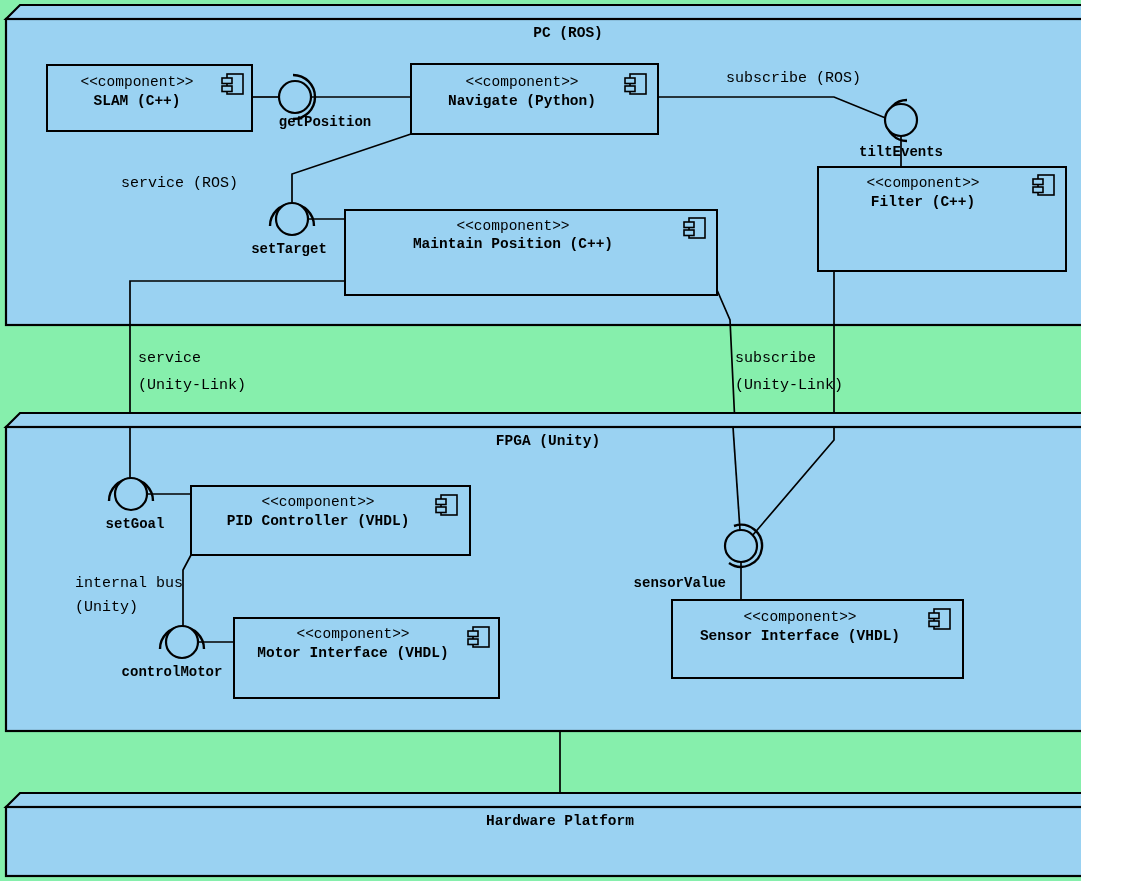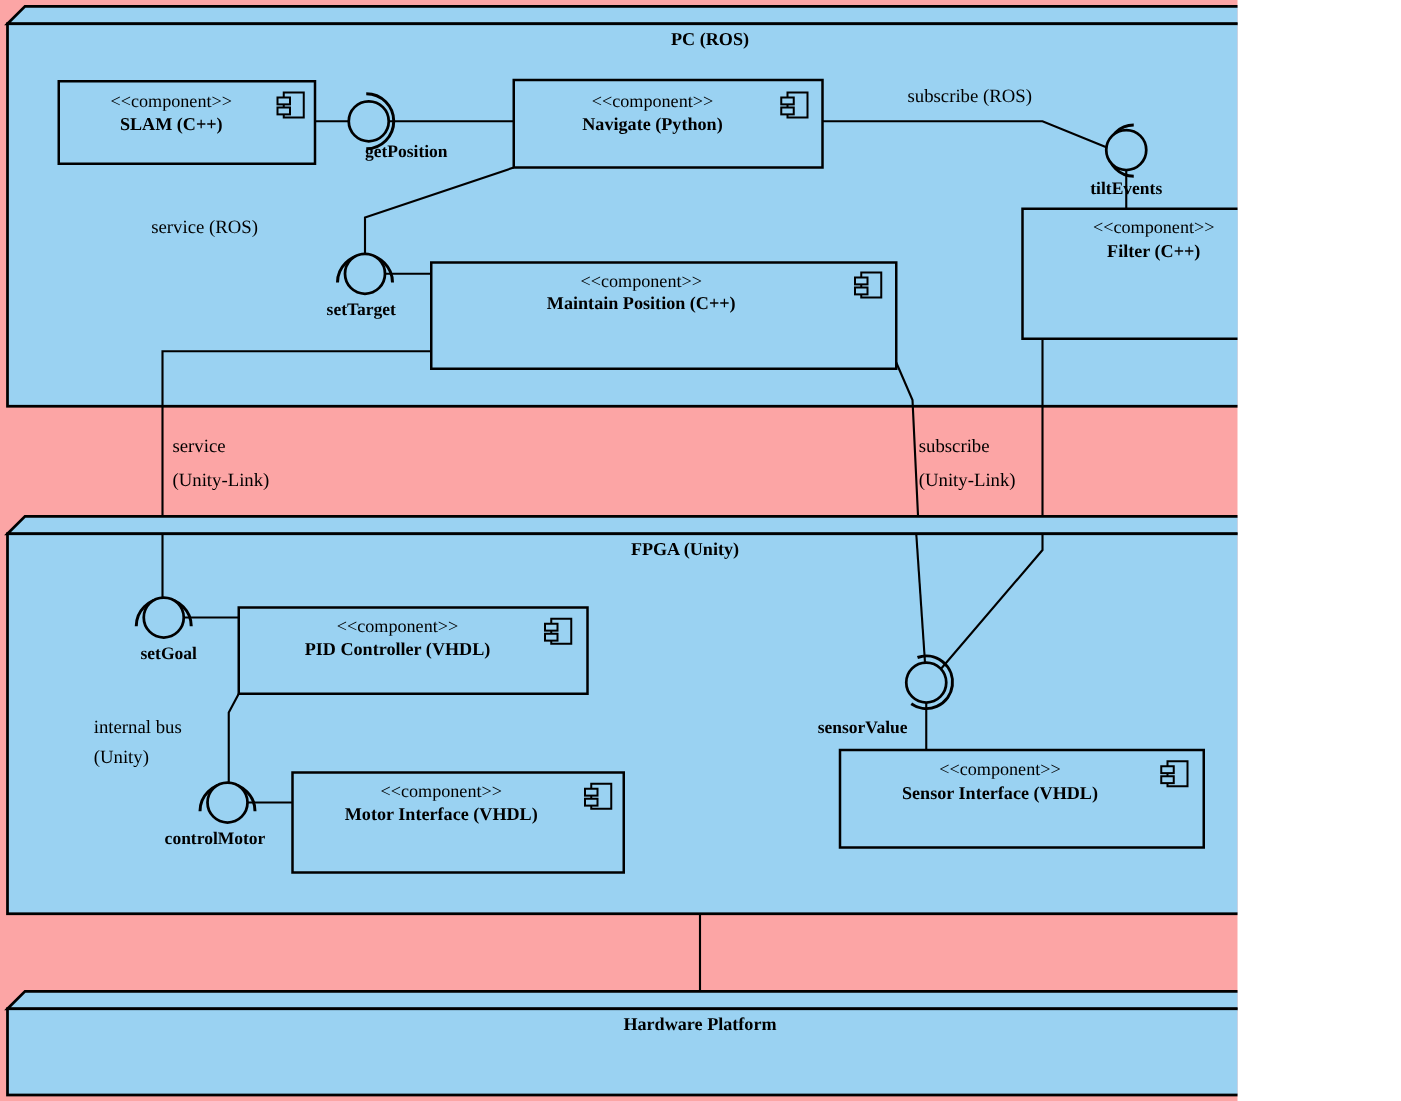--- a/index.html
+++ b/index.html
@@ -2,24 +2,24 @@
 <html><head>
 <meta charset="utf-8">
 <style>
   html, body {
     margin: 0;
     padding: 0;
     background: #ffffff;
   }
   #diagram-root {
     position: relative;
-    width: 990px;
+    width: 1081px;
     height: 881px;
-    font-family: Liberation Serif, serif;
-    background: #fca5a5;
+    font-family: Liberation Mono, monospace;
+    background: #86efac;
     overflow: hidden;
   }
   svg#uml { display: block; }
   .node-face { fill: #9ad2f2; stroke: #000000; stroke-width: 2.2; }
   .node-top  { fill: #9ad2f2; stroke: #000000; stroke-width: 2.2; }
   .node-side { fill: #9ad2f2; stroke: #000000; stroke-width: 2.2; }
   .comp-box  { fill: #9ad2f2; stroke: #000000; stroke-width: 2.0; }
   .comp-icon-outer { fill: #9ad2f2; stroke: #000000; stroke-width: 1.6; }
   .comp-icon-tab   { fill: #9ad2f2; stroke: #000000; stroke-width: 1.6; }
   .link { stroke: #000000; stroke-width: 1.7; fill: none; }

